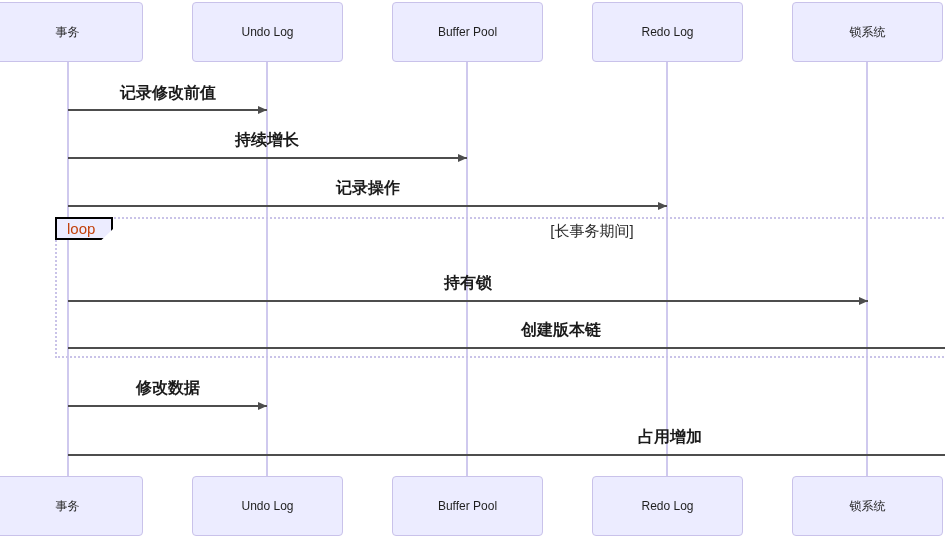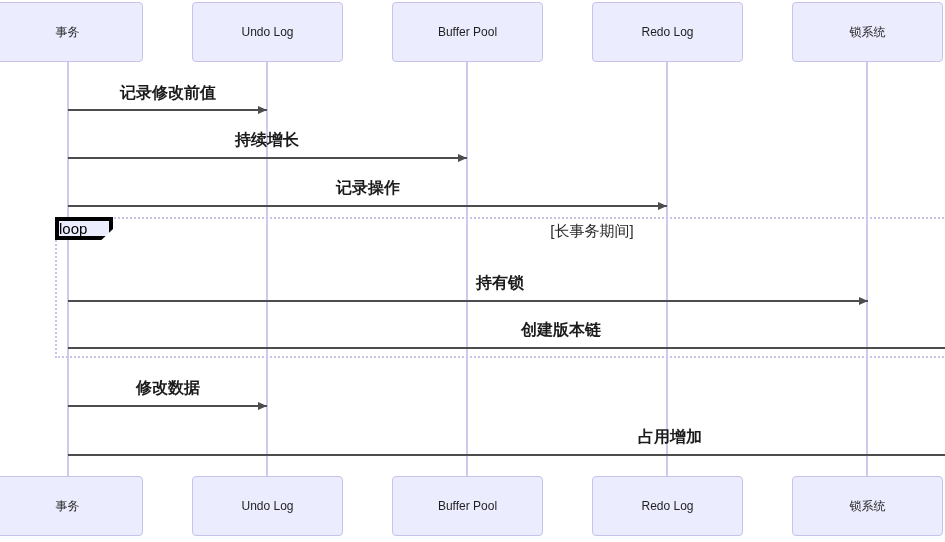--- a/index.html
+++ b/index.html
@@ -31,26 +31,27 @@
   }
   .loop-frame{
     position:absolute;
     border:2px dotted #C9C3E8;
     box-sizing:border-box;
     background:transparent;
   }
   .loop-label{
     position:absolute;
     background:#ECECFF;
-    border:4px solid #000000;
+    border:2px solid #000000;
     box-sizing:border-box;
     clip-path:polygon(0 0,100% 0,100% 52%,80% 100%,0 100%);
     display:flex;align-items:center;
+    padding-left:10px;
     font-size:15px;
-    color:#000000;
+    color:#c2410c;
   }
   .loop-condition{
     position:absolute;
     transform:translate(-50%,-50%);
     font-size:15px;
     color:#2a2a2a;
     white-space:nowrap;
   }
   .msg-label{
     position:absolute;
@@ -116,21 +117,21 @@
     </div>
     <div class="msg-label" style="left: 168px; top: 93px;">记录修改前值</div>
     <div class="msg-line" style="left: 68px; top: 109px; width: 199px;"></div>
     <div class="arrow-head" style="left: 258px; top: 105.5px;"></div>
     <div class="msg-label" style="left: 267px; top: 140px;">持续增长</div>
     <div class="msg-line" style="left: 68px; top: 157px; width: 399px;"></div>
     <div class="arrow-head" style="left: 458px; top: 153.5px;"></div>
     <div class="msg-label" style="left: 368px; top: 188px;">记录操作</div>
     <div class="msg-line" style="left: 68px; top: 205px; width: 599px;"></div>
     <div class="arrow-head" style="left: 658px; top: 201.5px;"></div>
-    <div class="msg-label" style="left: 468px; top: 283px; margin-left: 32px;">持有锁</div>
+    <div class="msg-label" style="left: 468px; top: 283px;">持有锁</div>
     <div class="msg-line" style="left: 68px; top: 300px; width: 800px;"></div>
     <div class="arrow-head" style="left: 859px; top: 296.5px;"></div>
     <div class="msg-label" style="left: 561px; top: 330px;">创建版本链</div>
     <div class="msg-line" style="left: 68px; top: 347px; width: 878px;"></div>
     <div class="msg-label" style="left: 168px; top: 388px;">修改数据</div>
     <div class="msg-line" style="left: 68px; top: 405px; width: 199px;"></div>
     <div class="arrow-head" style="left: 258px; top: 401.5px;"></div>
     <div class="msg-label" style="left: 670px; top: 437px;">占用增加</div>
     <div class="msg-line" style="left: 68px; top: 454px; width: 878px;"></div>
     <div class="loop-label" style="left: 55px; top: 217px; width: 58px; height: 23px;">loop</div>

